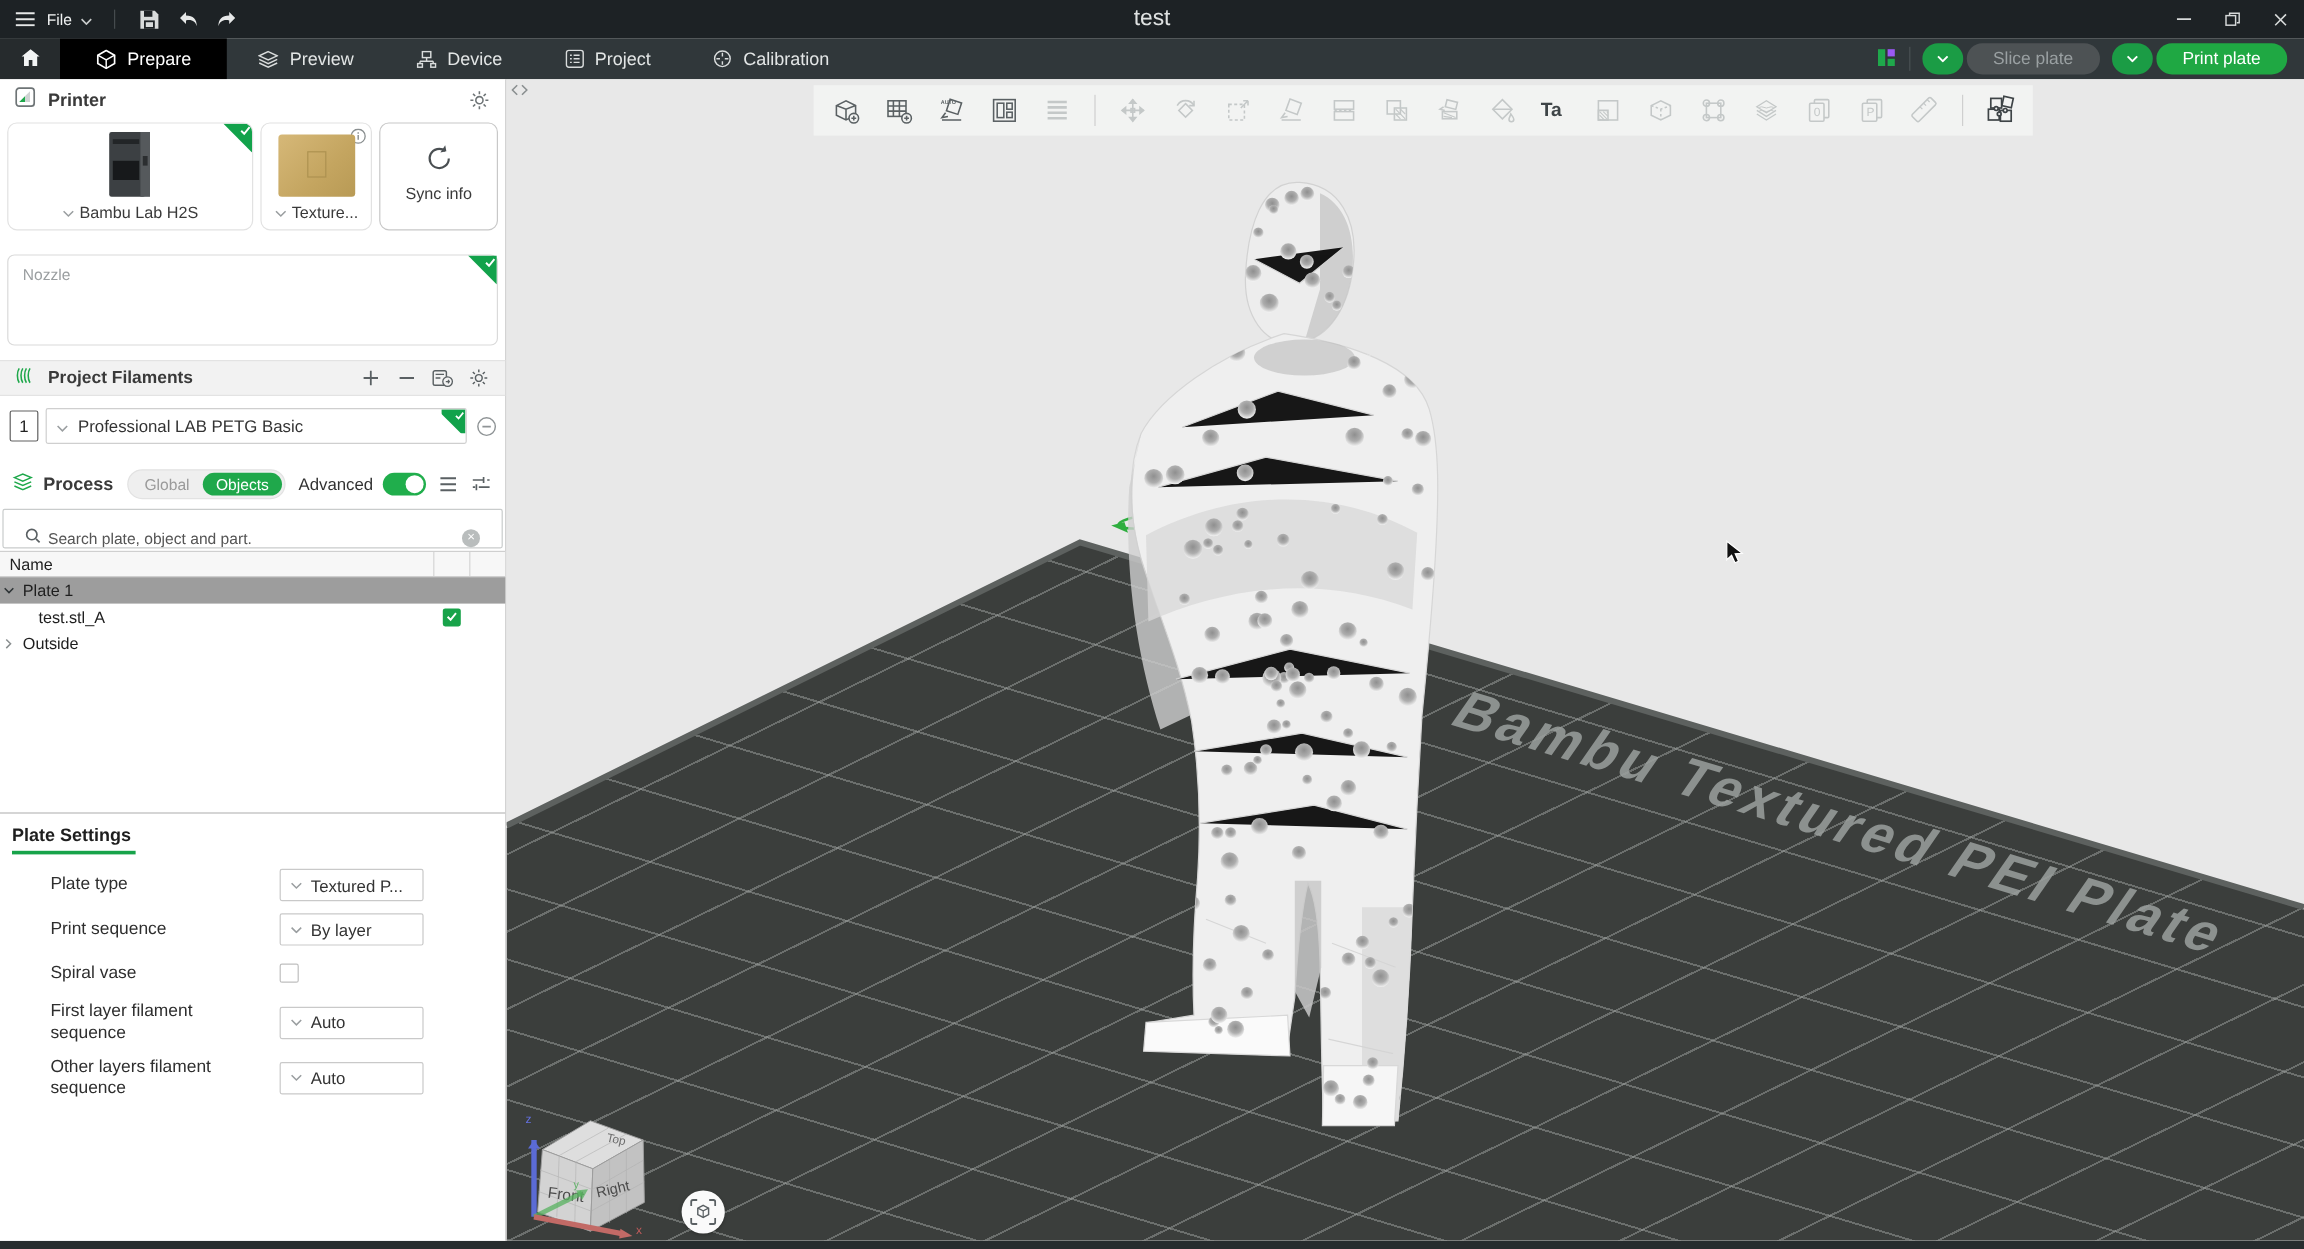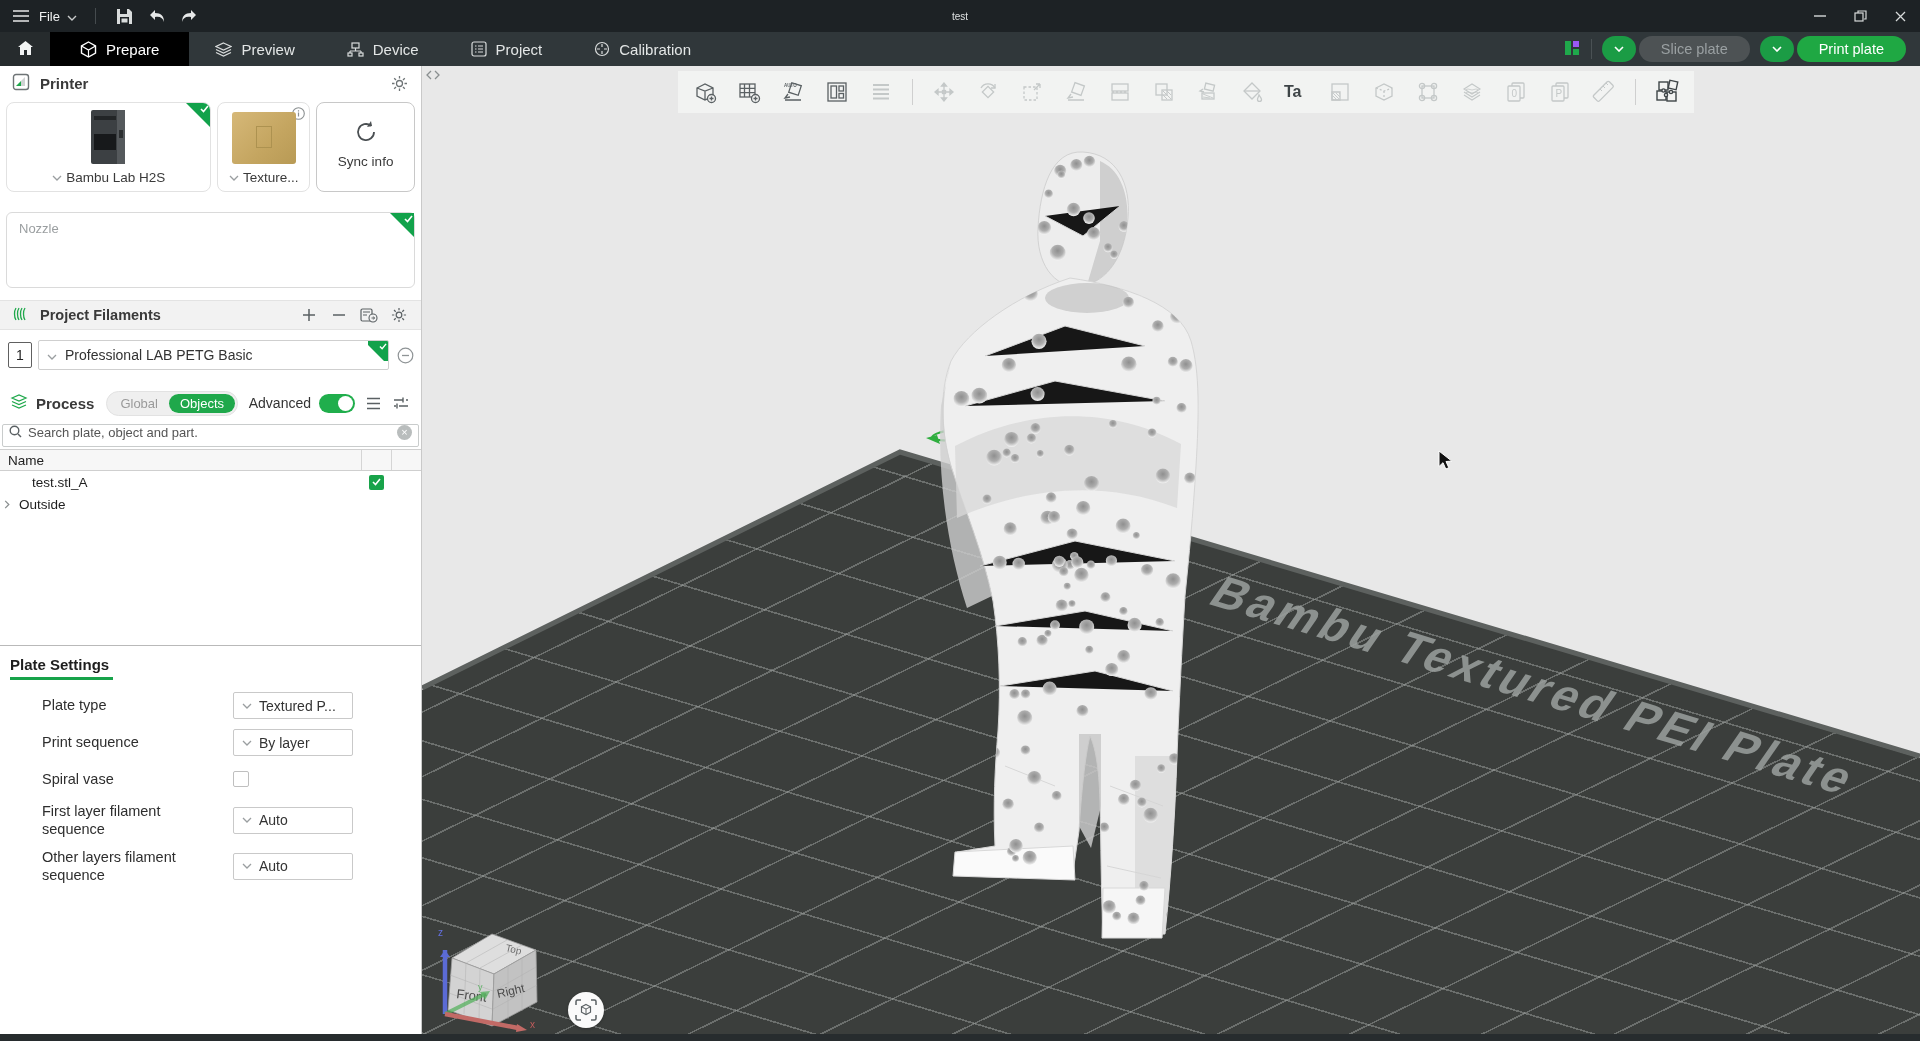--- a/index.html
+++ b/index.html
@@ -7,21 +7,21 @@
   body { font-family:"Liberation Sans", sans-serif; font-size:14px; color:#303030; background:#E8E8E8; }
   #app { position:relative; width:1920px; height:1041px; display:flex; flex-direction:column; }
 
   
   .titlebar { height:32px; background:#1D2225; display:flex; align-items:center; color:#E6E8E8; flex:0 0 auto; position:relative; }
   .tb-left { display:flex; align-items:center; gap:10px; padding-left:10px; }
   .tb-file { display:flex; align-items:center; gap:7px; cursor:default; }
   .tb-file span { font-size:13px; color:#F0F2F2; }
   .tb-sep { width:1px; height:16px; background:#454B4E; margin:0 8px; }
   .tb-ico { width:22px; height:22px; display:flex; align-items:center; justify-content:center; }
-  .tb-title { position:absolute; left:0; right:0; text-align:center; font-size:10px; color:#DFE2E2; pointer-events:none; }
+  .tb-title { position:absolute; left:0; right:0; text-align:center; font-size:19px; color:#DFE2E2; pointer-events:none; }
   .winctl { margin-left:auto; display:flex; align-items:center; }
   .winbtn { width:40px; height:32px; display:flex; align-items:center; justify-content:center; color:#D7DADA; }
 
   
   .tabbar { height:34px; background:#30373A; display:flex; align-items:center; flex:0 0 auto; }
   .home-box { width:50px; height:34px; background:#262B2D; display:flex; align-items:center; justify-content:center; }
   .tab { height:34px; display:flex; align-items:center; gap:9px; padding:0 26px; color:#E3E6E6; font-size:15px; }
   .tab.active { background:#000000; color:#FFFFFF; padding:0 30px; }
   .tab .ti { display:flex; }
   .tabbar-right { margin-left:auto; display:flex; align-items:center; gap:10px; padding-right:14px; }
@@ -71,21 +71,21 @@
 
   .proc-row { display:flex; align-items:center; gap:8px; height:30px; padding:0 10px; margin-top:10px; }
   .proc-title { font-size:15px; font-weight:600; color:#3A3A3A; }
   .scope-pill { display:flex; align-items:center; background:#EFEFEF; border:1px solid #E2E2E2; border-radius:999px; padding:2px; margin-left:4px; }
   .scope-opt { font-size:13px; padding:2px 11px; color:#9A9A9A; border-radius:999px; }
   .scope-opt.sel { background:#1FA84B; color:#fff; }
   .adv-label { margin-left:auto; font-size:14px; color:#333; }
   .toggle { width:36px; height:19px; border-radius:10px; background:#20AE4C; position:relative; }
   .toggle::after { content:""; position:absolute; right:2px; top:2px; width:15px; height:15px; border-radius:50%; background:#fff; }
 
-  .search-row { margin:6px 2px 0 2px; height:23px; border:1px solid #C9CCCC; border-radius:2px; background:#fff; display:flex; align-items:flex-start; gap:6px; padding:0 6px; }
+  .search-row { margin:6px 2px 0 2px; height:33px; border:1px solid #C9CCCC; border-radius:2px; background:#fff; display:flex; align-items:flex-end; gap:6px; padding:0 18px; }
   .search-row input { flex:1; border:none; outline:none; font-size:13px; color:#444; font-family:"Liberation Sans",sans-serif; background:transparent; }
   .search-row input::placeholder { color:#555; opacity:1; }
   .clear-btn { width:15px; height:15px; border-radius:50%; background:#B9BDBD; color:#fff; font-size:11px; display:flex; align-items:center; justify-content:center; line-height:1; }
 
   .name-hdr { margin-top:2px; height:22px; background:#F7F7F7; border-top:1px solid #CFCFCF; border-bottom:1px solid #CFCFCF; display:flex; align-items:center; font-size:13.5px; color:#222; }
   .name-hdr .c1 { flex:1; padding-left:8px; }
   .colcell { width:30px; height:100%; border-left:1px solid #D5D5D5; display:flex; align-items:center; justify-content:center; }
   .tree-row { height:22px; display:flex; align-items:center; font-size:13.5px; color:#1E1E1E; }
   .tree-row .c1 { flex:1; display:flex; align-items:center; gap:5px; height:100%; }
   .tree-row.selected { background:#9D9D9D; }
@@ -445,20 +445,32 @@
         <input value="" placeholder="Search plate, object and part." style="">
         <span class="clear-btn">×</span>
       </div>
 
       <div class="name-hdr">
         <span class="c1">Name</span>
         <span class="colcell"></span>
         <span class="colcell"></span>
       </div>
 
+      <div class="tree-row selected">
+        <span class="c1">
+          <span class="tw">
+            <svg width="9" height="6" viewBox="0 0 10 6">
+                <path d="M1 1l4 4 4-4" fill="none" stroke="#2E3436" stroke-width="1.4"></path>
+              </svg>
+          </span>
+          <span>Plate 1</span>
+        </span>
+        <span class="colcell" style="border-left:none"></span>
+        <span class="colcell" style="border-left:none"></span>
+      </div>
       <div class="tree-row">
         <span class="c1">
           <span class="indent"></span>
             <span class="indent" style="width:8px"></span>
           <span>test.stl_A</span>
         </span>
         <span class="colcell" style="border-left:none">
           <span class="chk">
             <svg width="9" height="8" viewBox="0 0 9 8">
                 <path d="M1 4l2.5 2.5L8 1" fill="none" stroke="#fff" stroke-width="1.6"></path>

